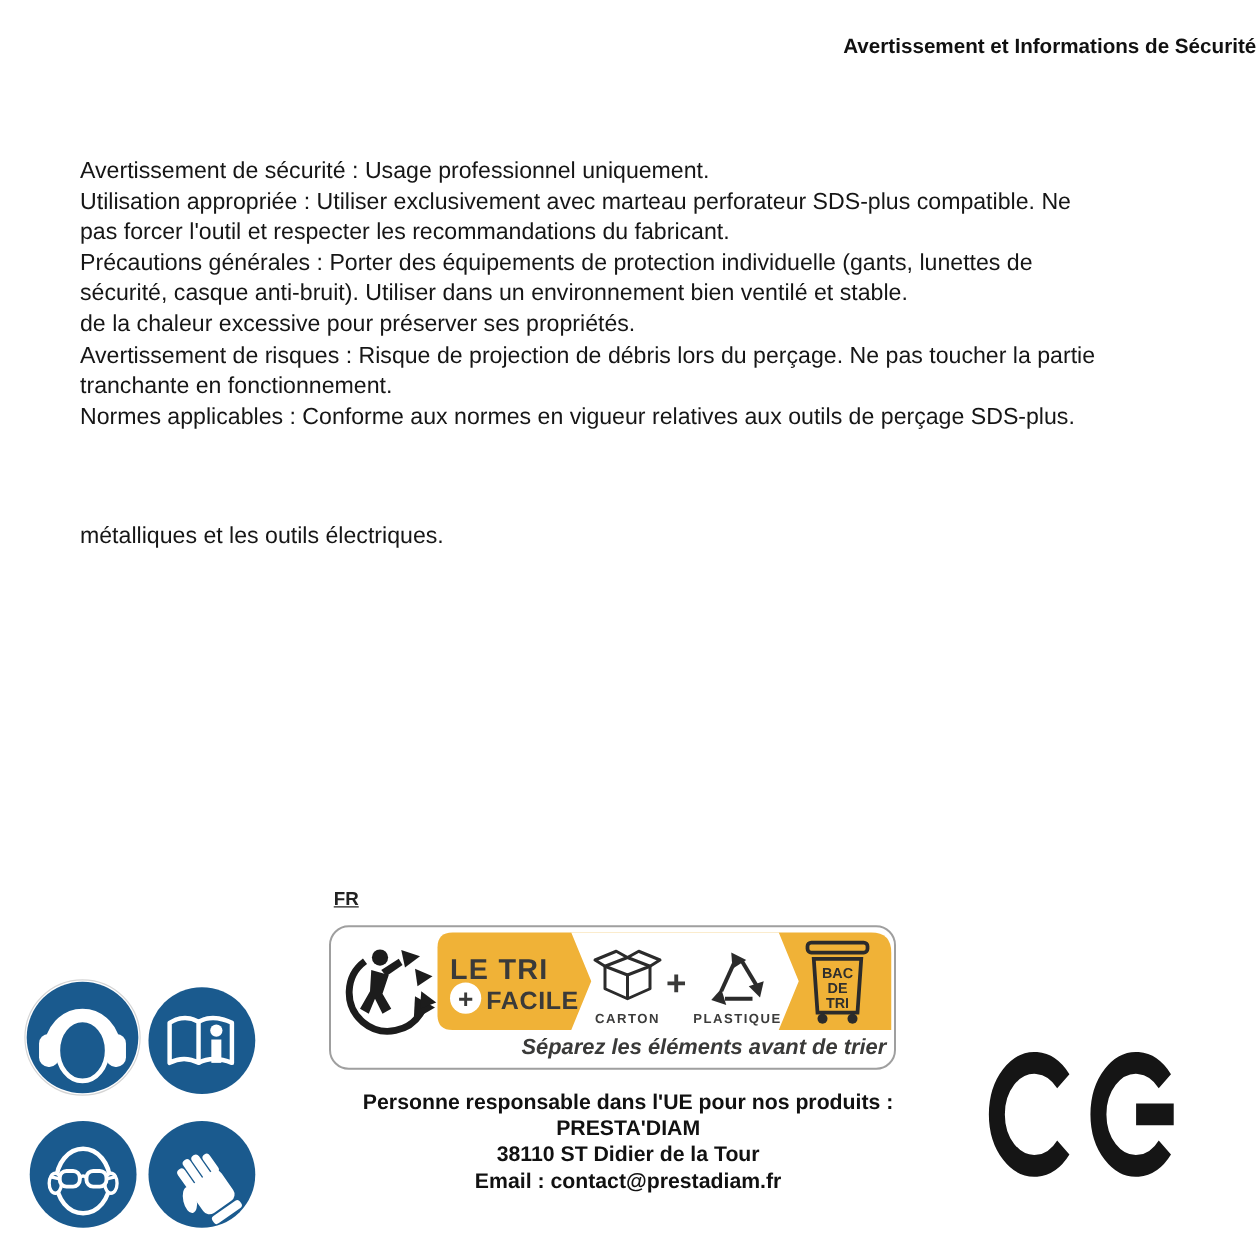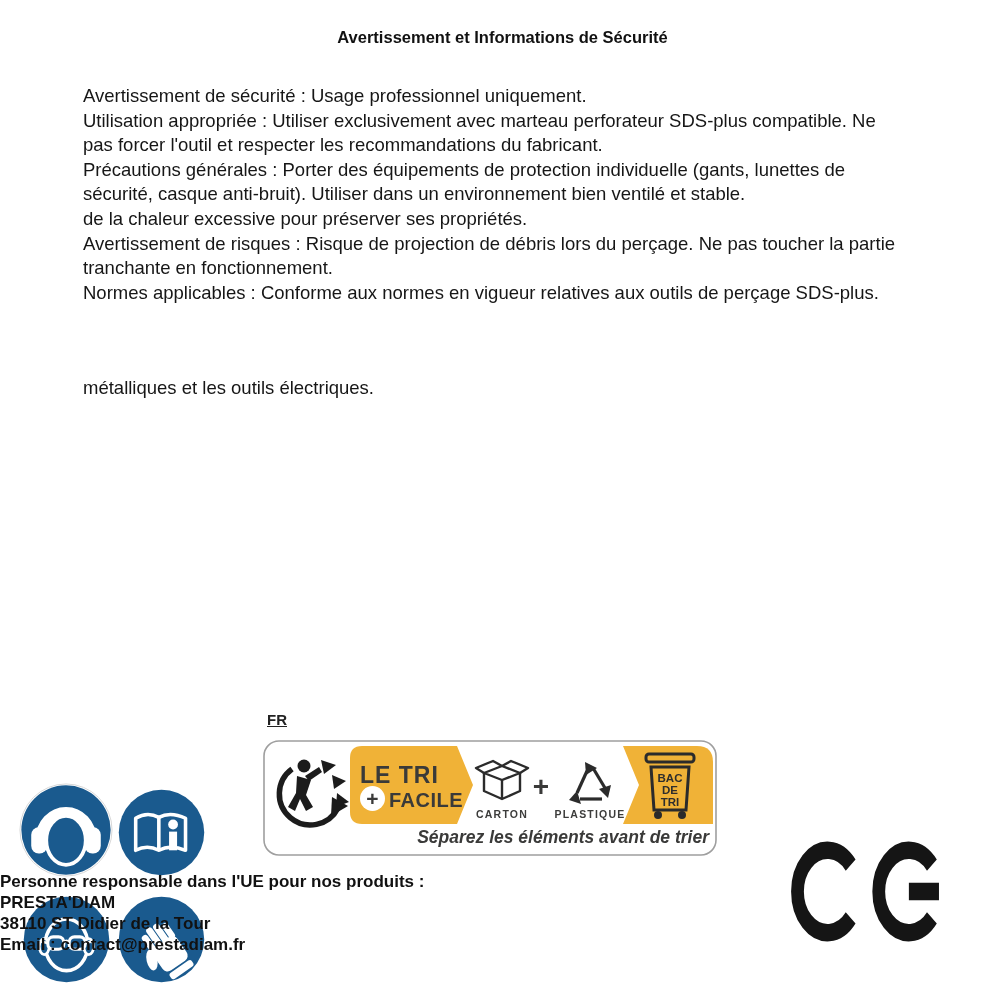--- a/index.html
+++ b/index.html
@@ -1,31 +1,31 @@
 <!DOCTYPE html>
 <html><head>
 <meta charset="utf-8">
 <style>
   html,body{margin:0;padding:0;background:#fff;}
   .page{position:relative;width:1005px;height:1005px;background:#fff;overflow:hidden;
         font-family:"Liberation Sans",sans-serif;color:#1b1b1b;}
-  .title{position:absolute;left:0;top:28px;width:1005px;text-align:center;
+  .title{position:absolute;left:0;top:28px;width:1005px;text-align:right;
          font-size:16.5px;font-weight:bold;color:#111;}
-  .textblock{position:absolute;left:83px;}
+  .textblock{position:absolute;left:64px;margin-top:40px;}
   .textblock .ln{white-space:nowrap;font-size:18.5px;line-height:24.6px;height:24.6px;color:#161616;}
   .blk-safety{top:84px;}
   .blk-recycle{top:376px;}
   .fr-code{position:absolute;left:267px;top:711px;font-size:15px;font-weight:bold;color:#222;text-decoration:underline;}
   .tri-label{position:absolute;left:263px;top:740px;}
   .lbl-big{font-family:"Liberation Sans",sans-serif;font-weight:bold;fill:#3A3A39;}
   .lbl-mat{font-family:"Liberation Sans",sans-serif;font-weight:bold;fill:#3c3c3b;letter-spacing:1.2px;}
   .lbl-bin{font-family:"Liberation Sans",sans-serif;font-weight:bold;fill:#2e2e2d;}
   .lbl-tag{font-family:"Liberation Sans",sans-serif;font-weight:bold;font-style:italic;fill:#3A3A39;}
   .pictos svg{position:absolute;}
-  .contact{position:absolute;left:0;top:871px;width:1005px;text-align:left;
+  .contact{position:absolute;left:0;top:871px;width:1005px;text-align:center;
            font-weight:bold;font-size:17px;line-height:21px;color:#111;}
   .ce{position:absolute;left:790px;top:840px;}
 </style>
 </head>
 <body>
 
 <div class="page">
 
   <div class="title">Avertissement et Informations de Sécurité</div>
 

